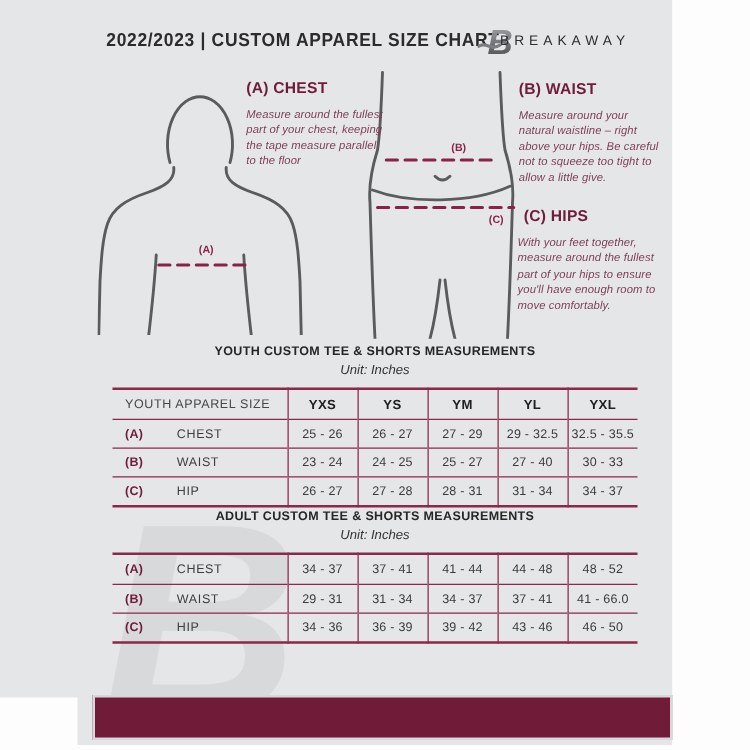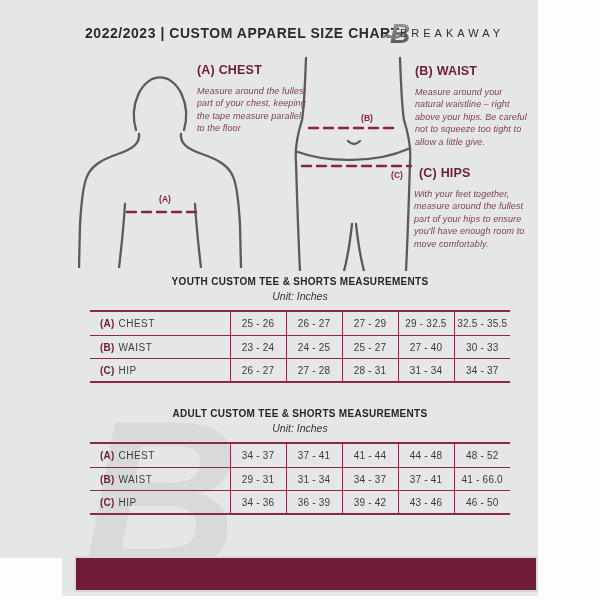--- a/index.html
+++ b/index.html
@@ -77,21 +77,21 @@
     background:transparent;
   }
   table.size-table col.c0{width:140px;}
   table.size-table col.c{width:56px;}
   table.size-table td{height:22px;padding:0;vertical-align:middle;}
   table.size-table tr:first-child td{height:23px;}
   table.size-table tr:not(:first-child) td{border-top:1.6px solid var(--tborder);}
   table.size-table td:not(:first-child){border-left:1.2px solid var(--tborder);text-align:center;}
   td.rowlbl{padding-left:10px !important;font-size:10px;color:#474748;letter-spacing:0.5px;white-space:nowrap;}
   td.rowlbl .key{font-weight:bold;color:var(--maroon-dark);margin-right:4px;letter-spacing:0.2px;}
-  td.rowlbl .nm{color:#3d3d3e;}
+  td.rowlbl .nm{color:#3d3d3e;margin-left:23px;}
   td.colhdr{font-size:10.5px;font-weight:bold;color:#202021;letter-spacing:0.3px;}
   td.val{font-size:10px;color:#3a3a3b;letter-spacing:0.2px;}
 
   
   .footer-bar{
     left:74px;top:556px;width:460px;height:32px;
     background:var(--footer);
     border:2px solid #d7d8da;
     z-index:3;
   }
@@ -160,20 +160,28 @@
 <table class="size-table content" style="top:310px">
   <colgroup>
       <col class="c0">
       <col class="c">
       <col class="c">
       <col class="c">
       <col class="c">
       <col class="c">
     </colgroup>
   <tbody>
+      <tr>
+    <td class="rowlbl">YOUTH APPAREL SIZE</td>
+    <td class="colhdr">YXS</td>
+    <td class="colhdr">YS</td>
+    <td class="colhdr">YM</td>
+    <td class="colhdr">YL</td>
+    <td class="colhdr">YXL</td>
+  </tr>
   <tr>
     <td class="rowlbl"><span class="key">(A)</span><span class="nm">CHEST</span></td>
     <td class="val">25 - 26</td>
     <td class="val">26 - 27</td>
     <td class="val">27 - 29</td>
     <td class="val">29 - 32.5</td>
     <td class="val">32.5 - 35.5</td>
   </tr>
   <tr>
     <td class="rowlbl"><span class="key">(B)</span><span class="nm">WAIST</span></td>

